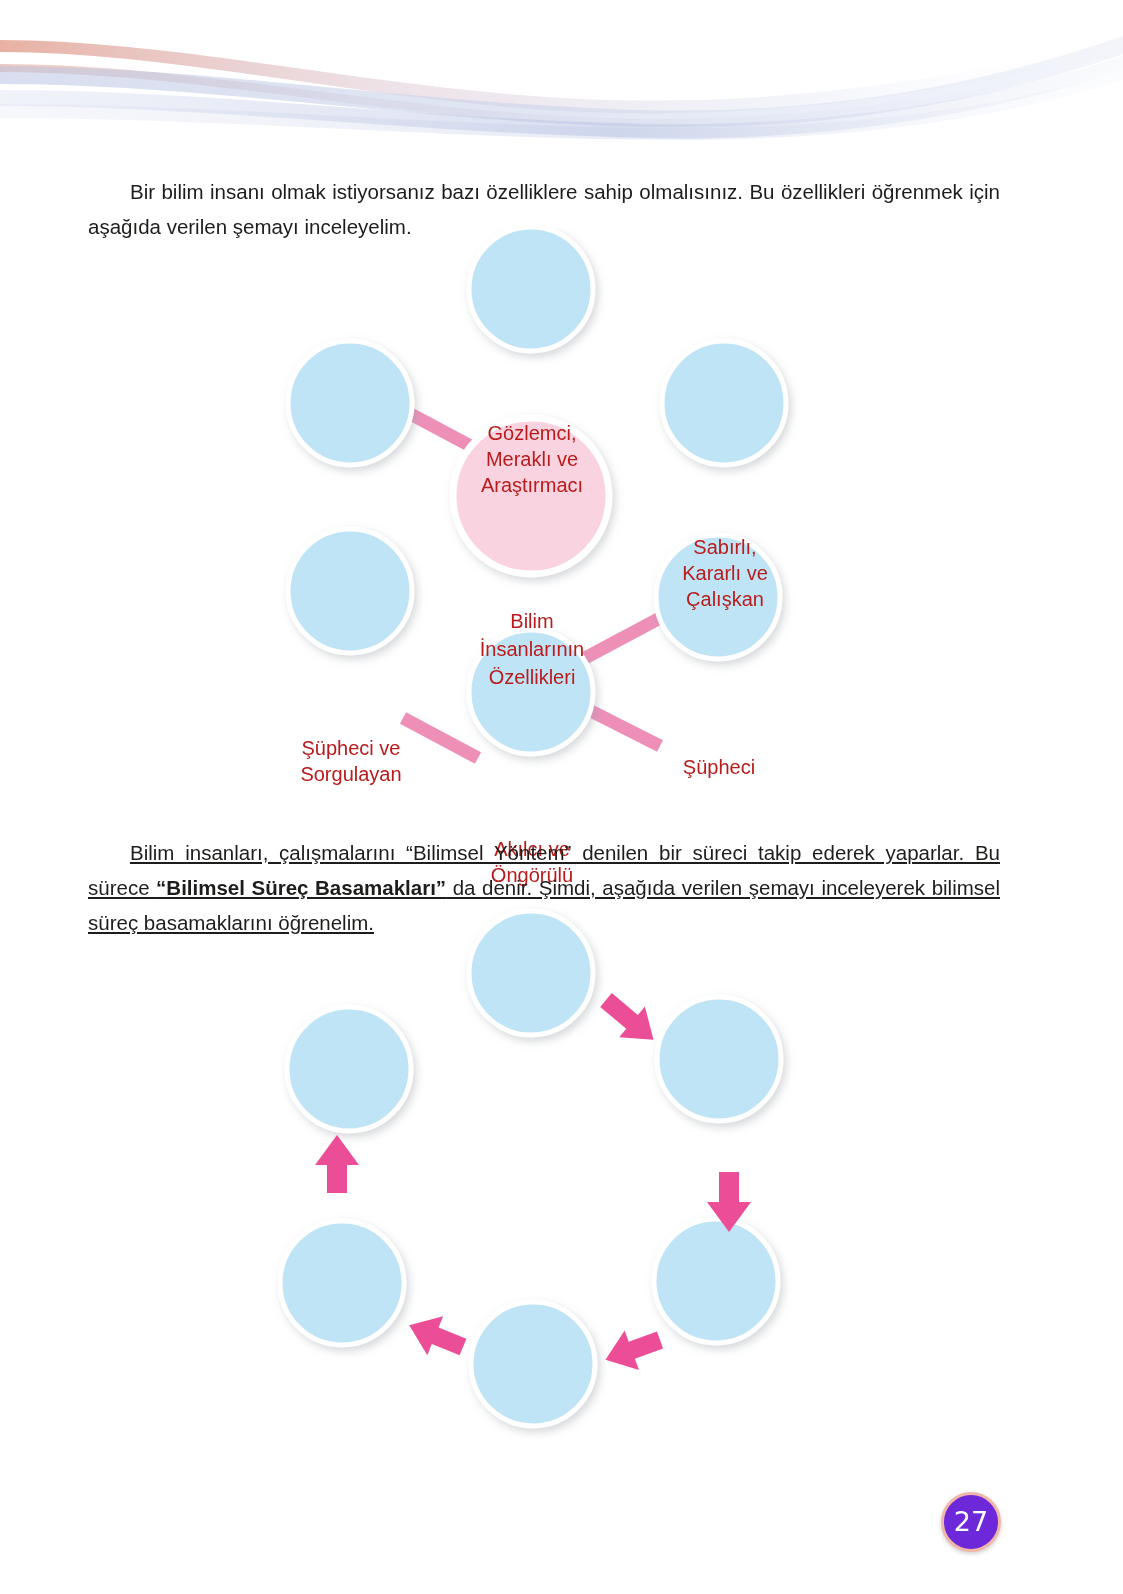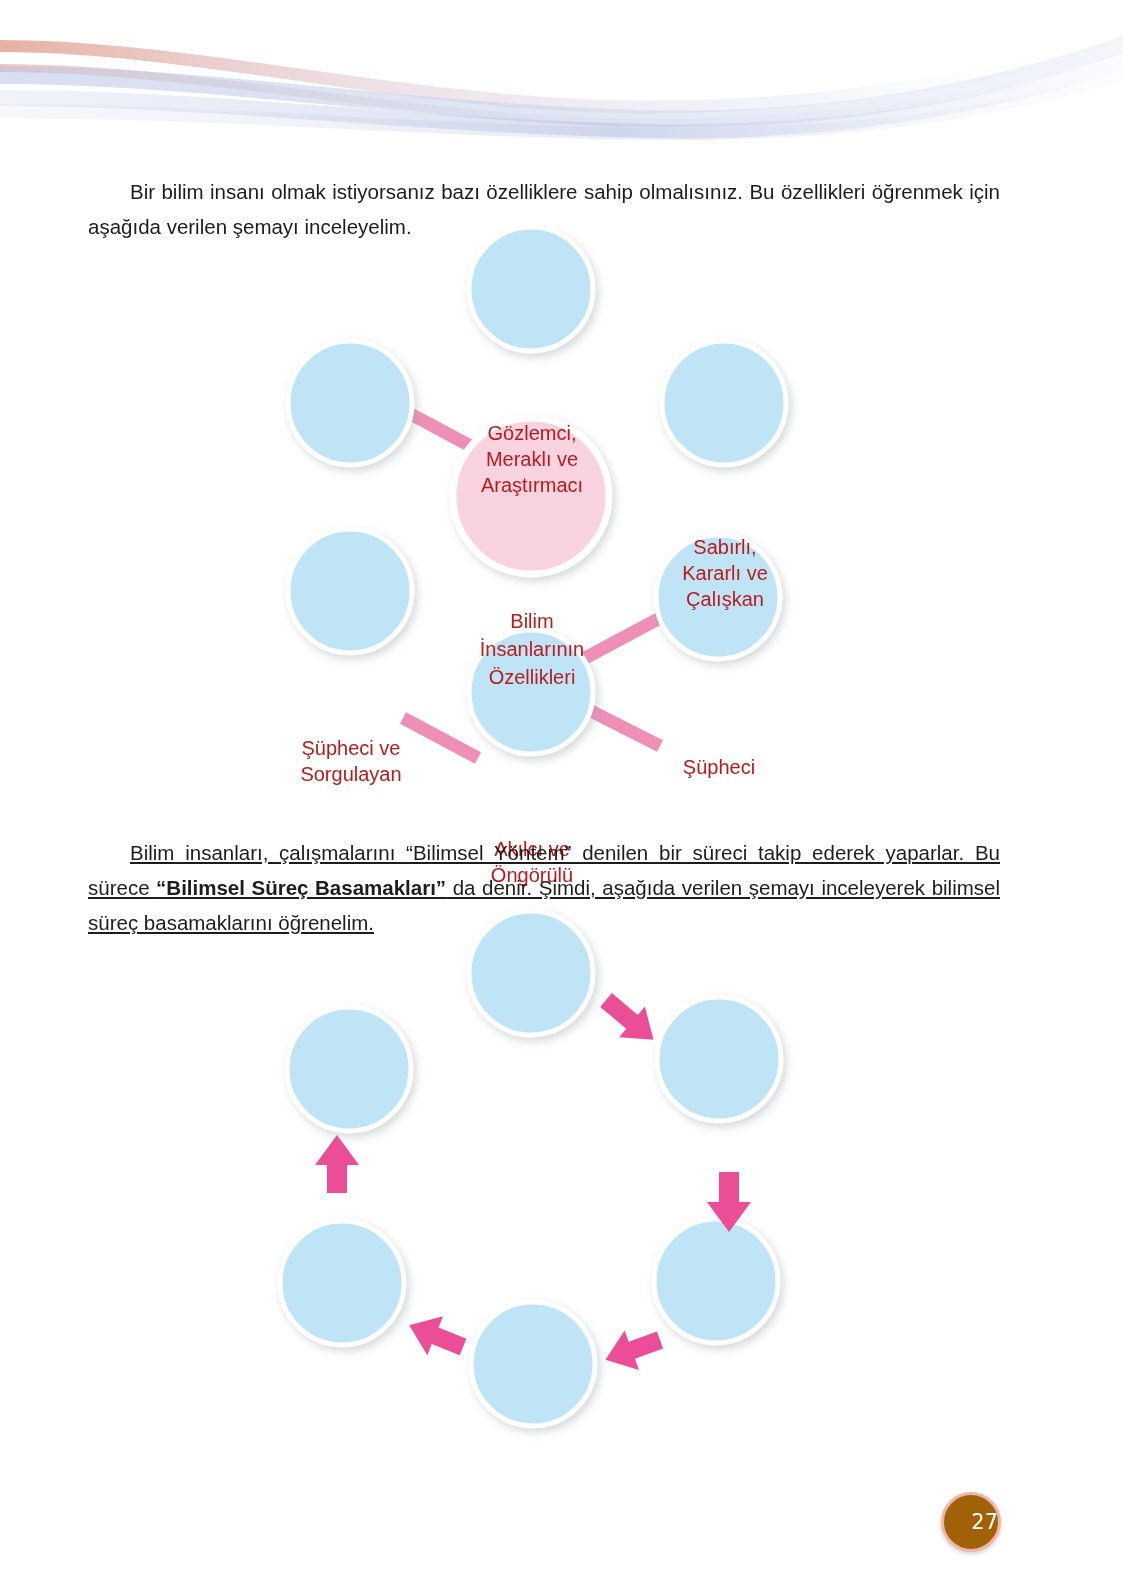--- a/index.html
+++ b/index.html
@@ -66,26 +66,26 @@
   }
 
   
   .page-badge {
     position: absolute;
     left: 941px;
     top: 1492px;
     width: 60px;
     height: 60px;
     border-radius: 50%;
-    background: #a16207;
+    background: #6d28d9;
     border: 3px solid #f0b7a8;
     color: #ffffff;
-    font-size: 21px;
+    font-size: 27px;
     line-height: 54px;
-    text-align: right;
+    text-align: center;
     font-family: "DejaVu Sans", sans-serif;
     box-shadow: 0 2px 4px rgba(0,0,0,0.18);
   }
 </style>
 </head>
 <body>
 
 <div class="page-deco">
   <svg width="1123" height="150" viewBox="0 0 1123 150" xmlns="http://www.w3.org/2000/svg">
     <defs>

